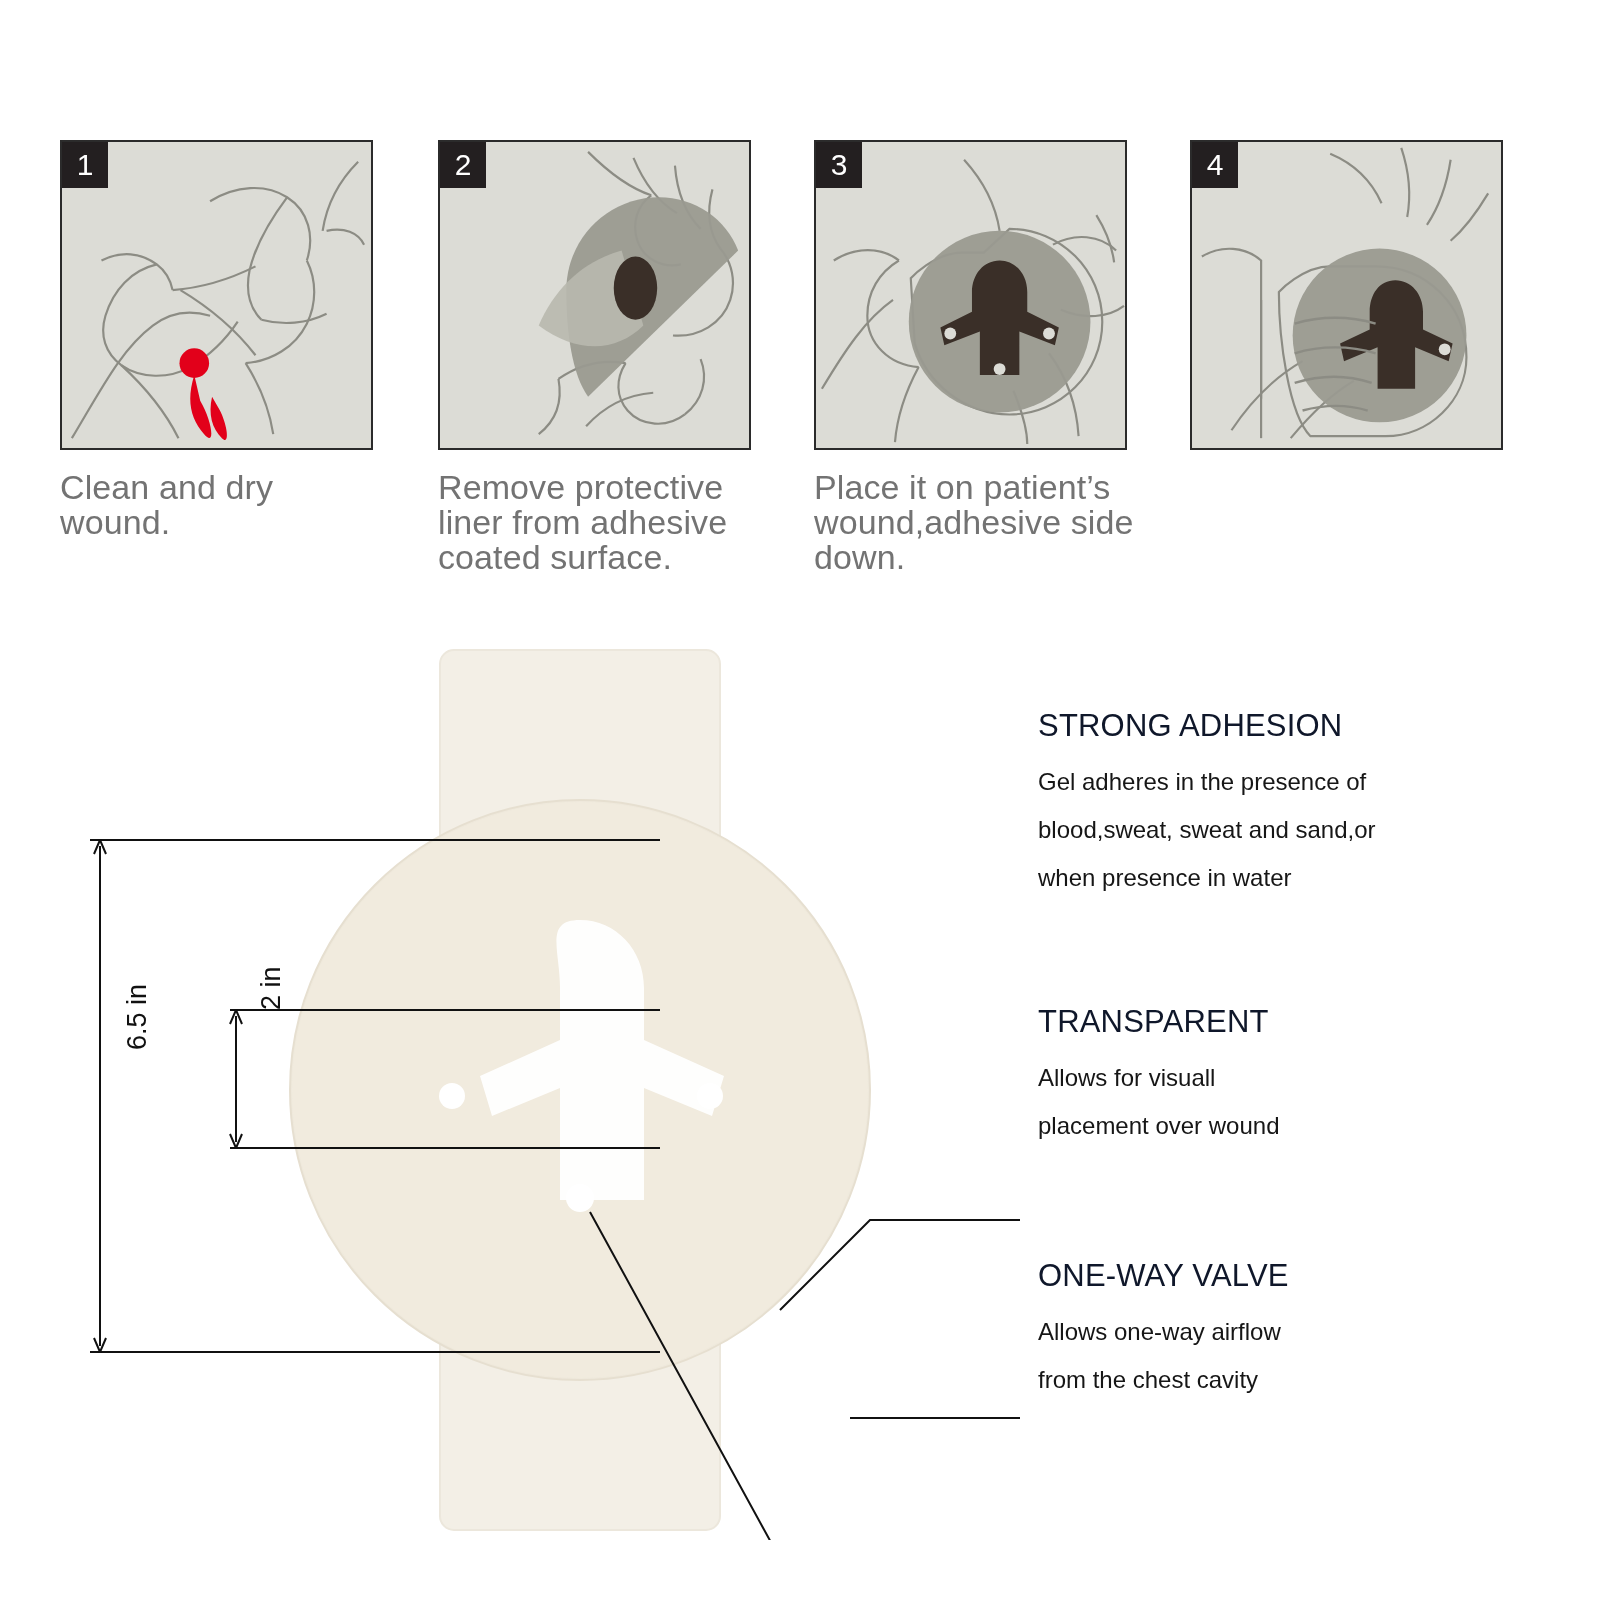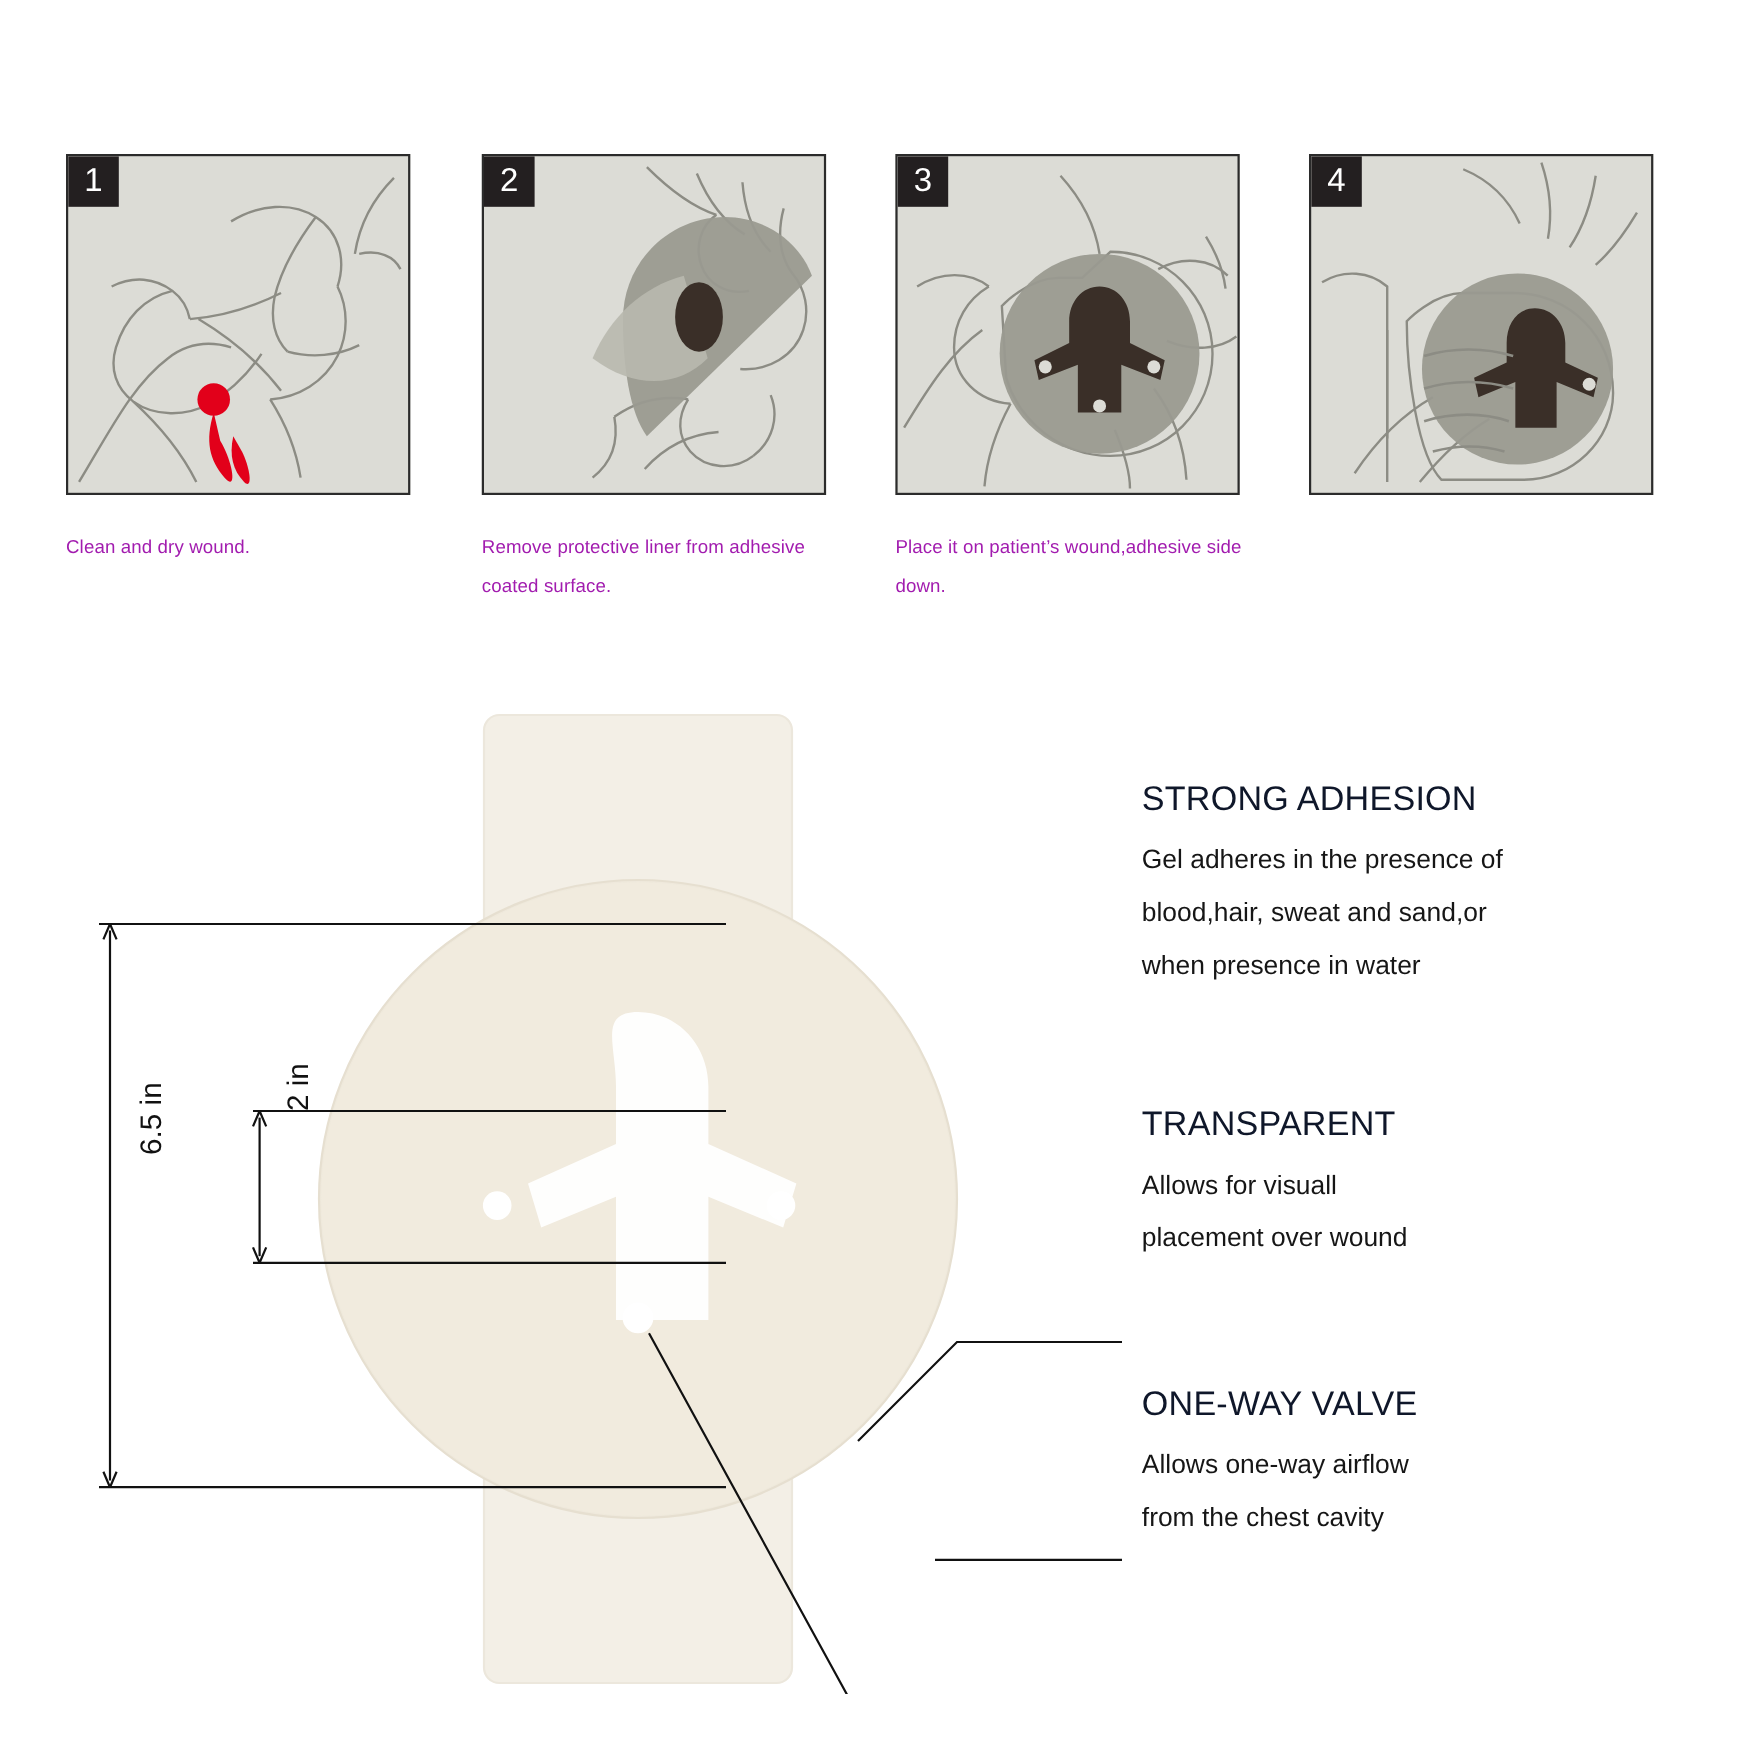--- a/index.html
+++ b/index.html
@@ -46,24 +46,24 @@
     height: 46px;
     background: #231f20;
     color: #ffffff;
     font-size: 30px;
     line-height: 46px;
     text-align: center;
     font-family: "Liberation Sans", sans-serif;
     z-index: 5;
   }
   .step-caption {
-    margin-top: 30px;
-    font-size: 17px;
+    margin-top: 20px;
+    font-size: 34px;
     line-height: 35px;
-    color: #a21caf;
+    color: #737373;
     letter-spacing: 0.1px;
   }
   .step-svg { position: absolute; inset: 0; }
 
   
   #product-area {
     position: absolute;
     left: 60px;
     top: 640px;
     width: 960px;
@@ -269,21 +269,21 @@
   <div class="dim-label" id="dim-65">6.5 in</div>
   <div class="dim-label" id="dim-2">2 in</div>
 </div>
 
 <div id="callouts">
 
   <div class="callout" id="c1">
     <div class="callout-title">STRONG ADHESION</div>
     <div class="callout-body">
       <div>Gel adheres in the presence of</div>
-      <div>blood,hair, sweat and sand,or</div>
+      <div>blood,sweat, sweat and sand,or</div>
       <div>when presence in water</div>
     </div>
   </div>
 
   <div class="callout" id="c2">
     <div class="callout-title">TRANSPARENT</div>
     <div class="callout-body">
       <div>Allows for visuall</div>
       <div>placement over wound</div>
     </div>

